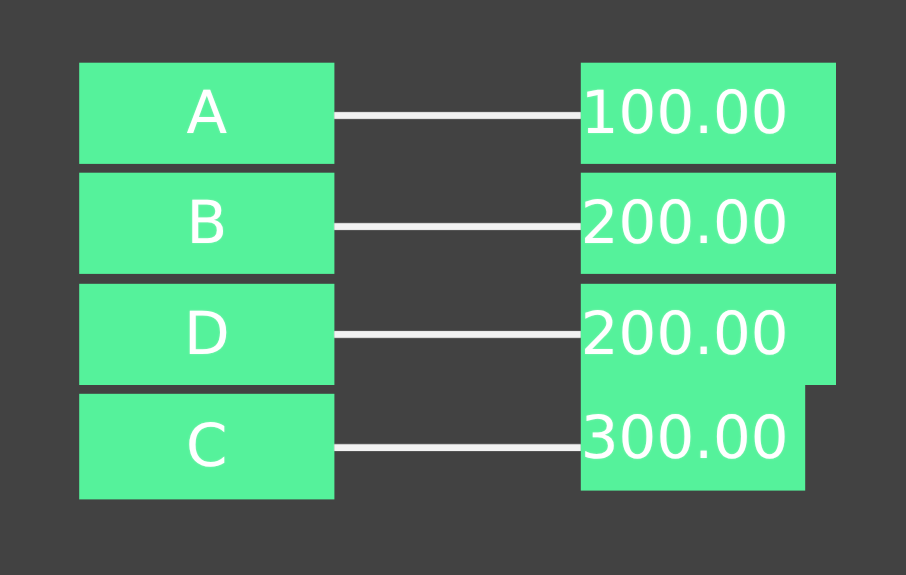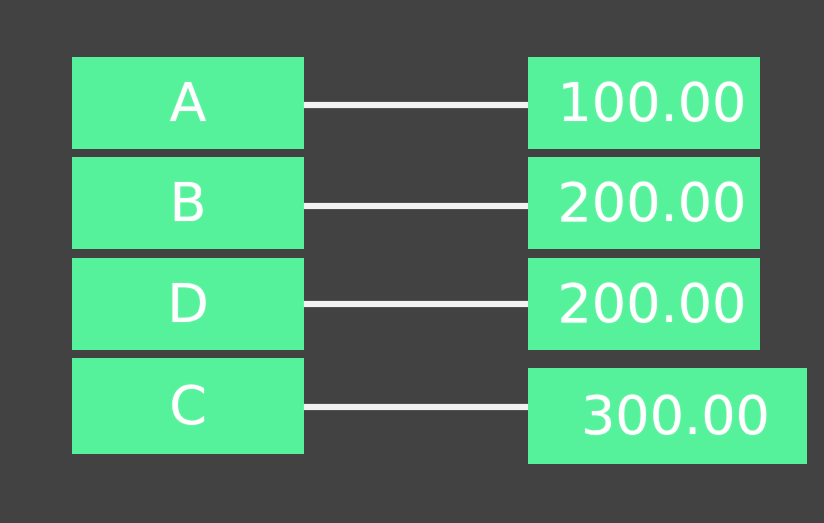--- a/index.html
+++ b/index.html
@@ -24,22 +24,21 @@
     box-sizing: border-box;
     display: flex;
     align-items: center;
     background: #55f29b;
     overflow: hidden;
   }
   .node-left {
     justify-content: center;
   }
   .node-right {
-    justify-content: center;
-    padding-left: 16px;
+    justify-content: flex-start;
   }
   .node-label {
     color: #ffffff;
     font-size: 52px;
     line-height: 1;
     font-weight: 400;
     letter-spacing: 0px;
     white-space: nowrap;
     text-shadow: 0 0 2px rgba(255,255,255,0.35);
   }
@@ -89,17 +88,17 @@
   </div>
 
   <div class="node node-right" style="left:528px; top:157px; width:232px; height:92px;">
     <span class="node-label">200.00</span>
   </div>
 
   <div class="node node-right" style="left:528px; top:258px; width:232px; height:92px;">
     <span class="node-label">200.00</span>
   </div>
 
-  <div class="node node-right" style="left:528px; top:368px; width:279px; height:96px;">
+  <div class="node node-right" style="left:528px; top:350px; width:204px; height:96px;">
     <span class="node-label">300.00</span>
   </div>
 
 </div>
 
 </body></html>

